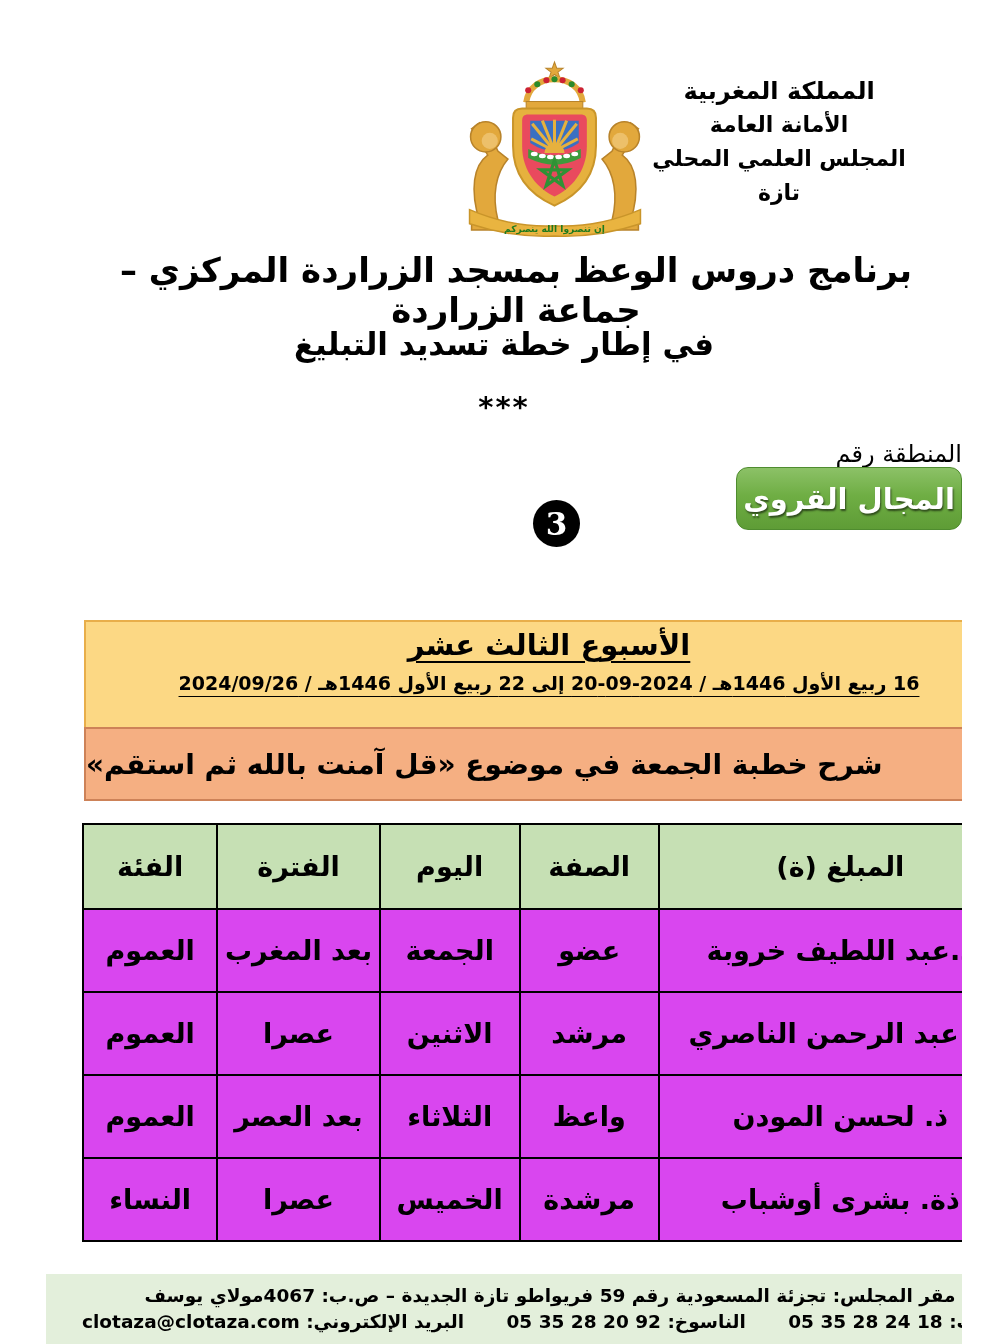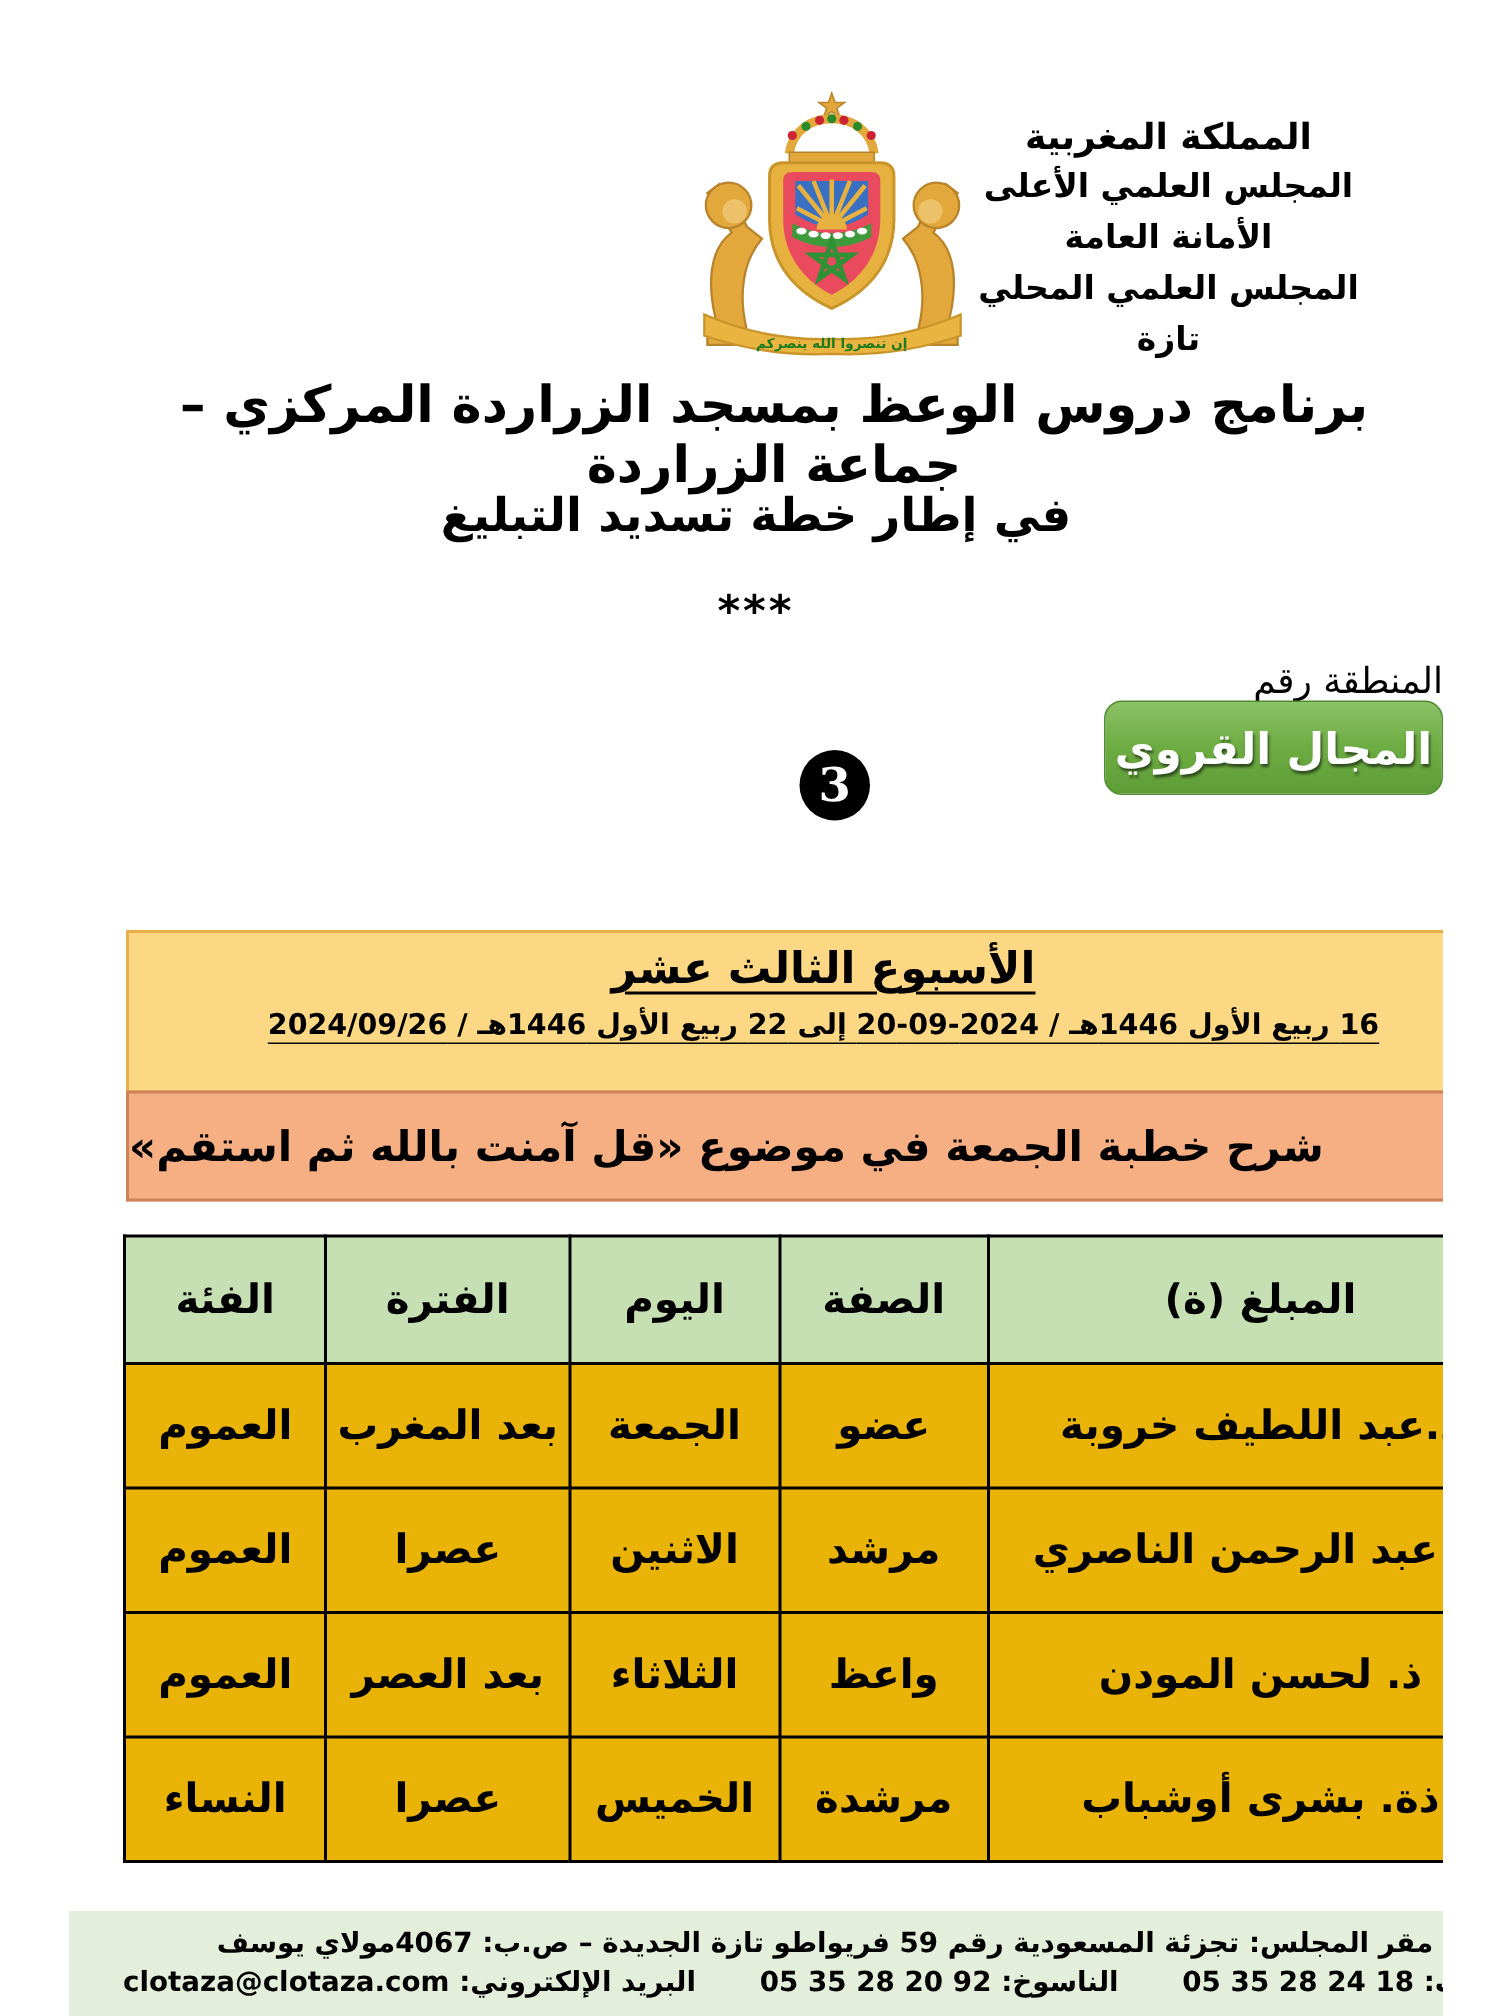--- a/index.html
+++ b/index.html
@@ -55,40 +55,39 @@
   
   .sched{
     position:absolute;top:823px;left:36px;width:941px;
     border-collapse:collapse;table-layout:fixed;
   }
   .sched th,.sched td{
     border:2px solid #000;text-align:center;vertical-align:middle;
     font-size:27px;font-weight:800;padding:0 4px;
   }
   .sched th{background:#c6e0b4;height:83px;}
-  .sched td{height:81px;background:#eab308;}
+  .sched td{height:81px;background:#d946ef;}
   
   .footer{
     position:absolute;top:1274px;left:0;width:1008px;height:70px;
     background:#e3efdb;text-align:center;
     font-size:18.5px;font-weight:bold;line-height:26px;padding-top:9px;
     box-sizing:border-box;
   }
   .ft-group{margin-left:36px;}
   .ft-group:last-child{margin-left:0;}
   .num{direction:ltr;unicode-bidi:isolate;}
 </style>
 </head>
 <body>
 
 <div class="page">
 
   <div class="kingdom">
     <div class="l0">المملكة المغربية</div>
-    <div>المجلس العلمي الأعلى</div>
     <div>الأمانة العامة</div>
     <div>المجلس العلمي المحلي</div>
     <div>تازة</div>
   </div>
 
   <div class="emblem">
     <svg viewBox="0 0 205 178" width="212" height="180" xmlns="http://www.w3.org/2000/svg">
 
       <polygon points="102,2 104.2,8.2 110.5,8.2 105.4,12 107.4,18 102,14.3 96.6,18 98.6,12 93.5,8.2 99.8,8.2" fill="#e2a83c" stroke="#b8832a" stroke-width="1"></polygon>
 

